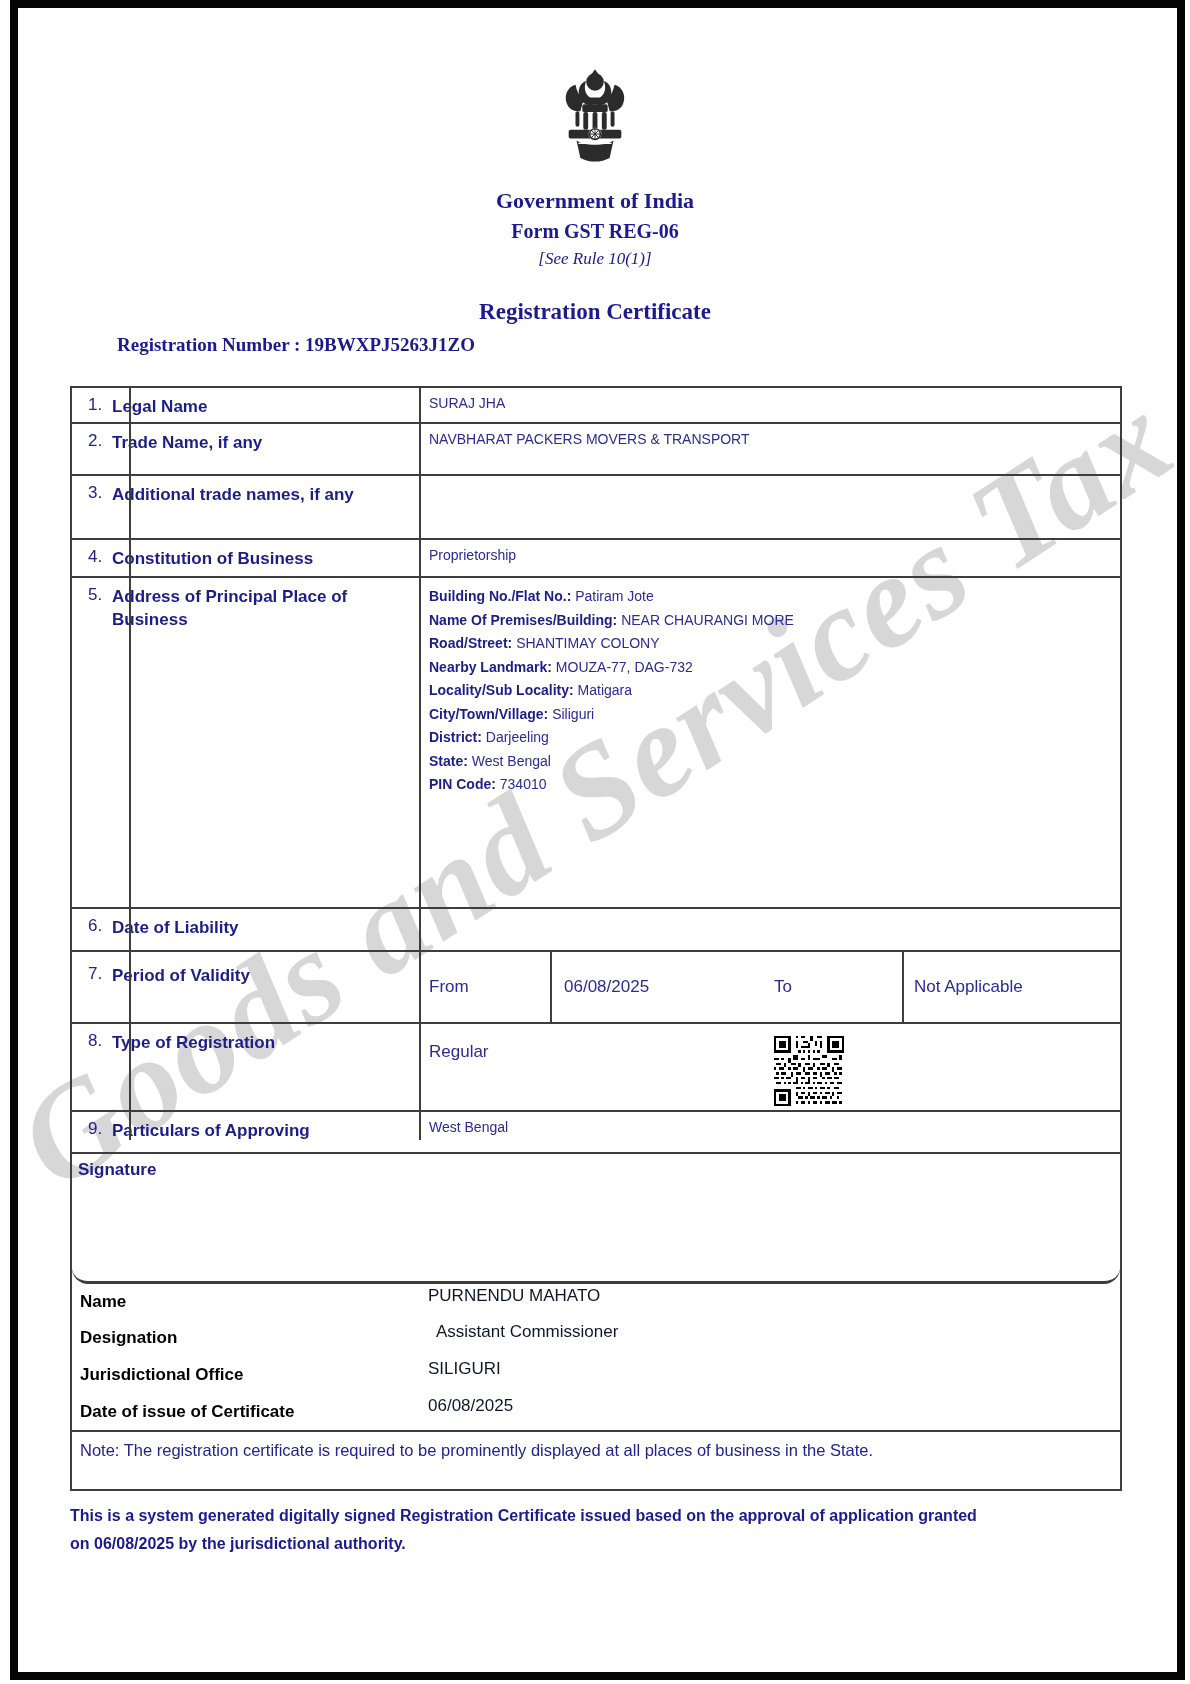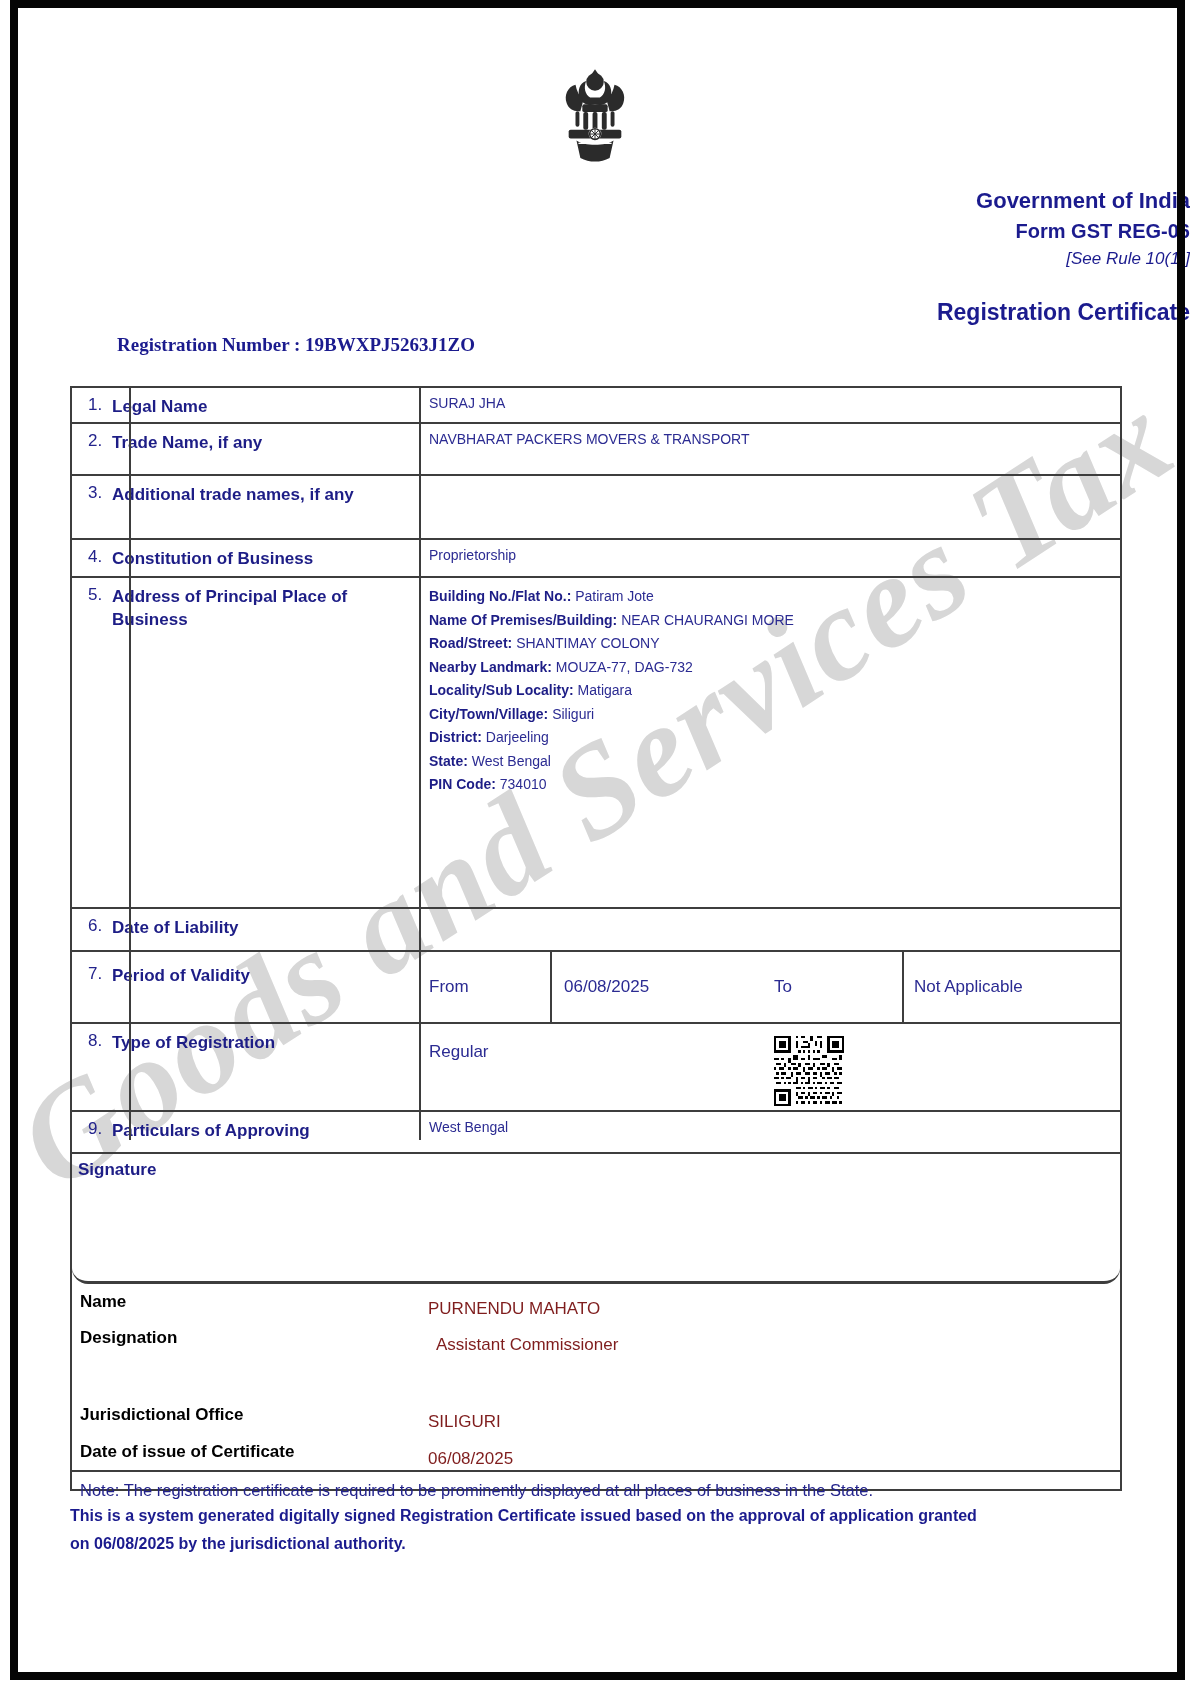--- a/index.html
+++ b/index.html
@@ -14,22 +14,22 @@
   }
   
   .watermark{
     position:absolute; left:50%; top:790px;
     transform:translate(-50%,-50%) rotate(-33deg);
     font-family:"Liberation Serif","DejaVu Serif",serif;
     font-size:132px; font-weight:bold; font-style:italic;
     color:#d7d7d7; white-space:nowrap; z-index:0; letter-spacing:2px;
   }
   
-  .hdr{position:absolute; left:0; width:100%; text-align:right; z-index:2; color:#1b1b8e;
-       font-family:Liberation Sans, sans-serif;}
+  .hdr{position:absolute; left:0; width:100%; text-align:center; z-index:2; color:#1b1b8e;
+       font-family:Liberation Serif, serif;}
   .emblem{position:absolute; left:556px; top:66px; z-index:2;}
   .emblem-caption{position:absolute; top:168px; left:0; width:100%; text-align:center;
        font-size:13px; color:#2a2a2a; z-index:2; letter-spacing:1px;
        font-family:"DejaVu Sans",sans-serif;}
   .h-gov {top:188px; font-size:22px; font-weight:bold;}
   .h-form{top:220px; font-size:20px; font-weight:bold;}
   .h-rule{top:249px; font-size:17px; font-style:italic;}
   .h-cert{top:276px; font-size:23px; font-weight:bold;margin-top:23px;}
   .regnum{position:absolute; left:117px; top:334px; z-index:2; color:#1b1b8e;
        font-family:"Liberation Serif","DejaVu Serif",serif; font-size:19px; font-weight:bold;}
@@ -44,29 +44,29 @@
        padding:7px 6px 0 16px; color:#1d1d86; font-size:17px; font-weight:bold;}
   .lbl .no{display:inline-block; width:24px; vertical-align:top; font-weight:normal; color:#23238c;}
   .lbl .lt{display:inline-block; width:246px; vertical-align:top; line-height:23px;}
   .val{position:absolute; left:347px; right:0; top:0; bottom:0; box-sizing:border-box;
        padding:7px 4px 0 10px; color:#2b2b92; font-size:14px;}
   .num-line{position:absolute; left:57px; top:0; width:2px; height:752px; background:#3d3d3d; z-index:6;}
   .lbl-line{position:absolute; left:347px; top:0; width:2px; height:752px; background:#3d3d3d; z-index:5;}
   .r1{height:36px;} .r2{height:52px;} .r3{height:64px;} .r4{height:38px;}
   .r5{height:331px;} .r6{height:43px;} .r7{height:72px;} .r8{height:88px;} .r9{height:42px;}
   .rsig{height:130px; border-bottom:3px solid #3d3d3d;border-radius:16px;}
-  .rnm{height:36px;} .rds{height:37px;} .rjr{height:37px;margin-top:40px;} .rdi{height:38px; border-bottom:2px solid #3d3d3d;}
+  .rnm{height:36px;} .rds{height:37px;} .rjr{height:37px;} .rdi{height:38px; border-bottom:2px solid #3d3d3d;}
   .rnote{height:71px; border-bottom:none;}
   .addr{line-height:23.5px;}
   .addr b{color:#1d1d86;}
   .v7{position:absolute; top:50%; transform:translateY(-50%); color:#2b2b92; font-size:17px;}
   .sep7{position:absolute; top:0; bottom:0; width:2px; background:#3d3d3d;}
   .sig-label{position:absolute; left:6px; top:6px; color:#1d1d86; font-size:17px; font-weight:bold;}
   .krow .klbl{position:absolute; left:8px; top:8px; color:#000000; font-size:17px; font-weight:bold;}
-  .krow .kval{position:absolute; left:356px; top:15px; color:#7f1d1d; font-size:17px;}
+  .krow .kval{position:absolute; left:356px; top:2px; color:#0f172a; font-size:17px;}
   .krow .kval.ind{left:364px;text-align:center;}
   .note-text{position:absolute; left:8px; right:10px; top:6px; color:#23238c; font-size:16.5px; line-height:24px;}
   .qr{position:absolute; left:702px; top:12px; width:70px; height:70px;}
   .regular-val{position:absolute; left:357px; top:18px; color:#2b2b92; font-size:17px;}
   
   .footer{position:absolute; left:70px; top:1502px; width:1000px; z-index:2;
        color:#1b1b8e; font-size:16px; font-weight:bold; line-height:28px;}
 </style>
 </head>
 <body>

